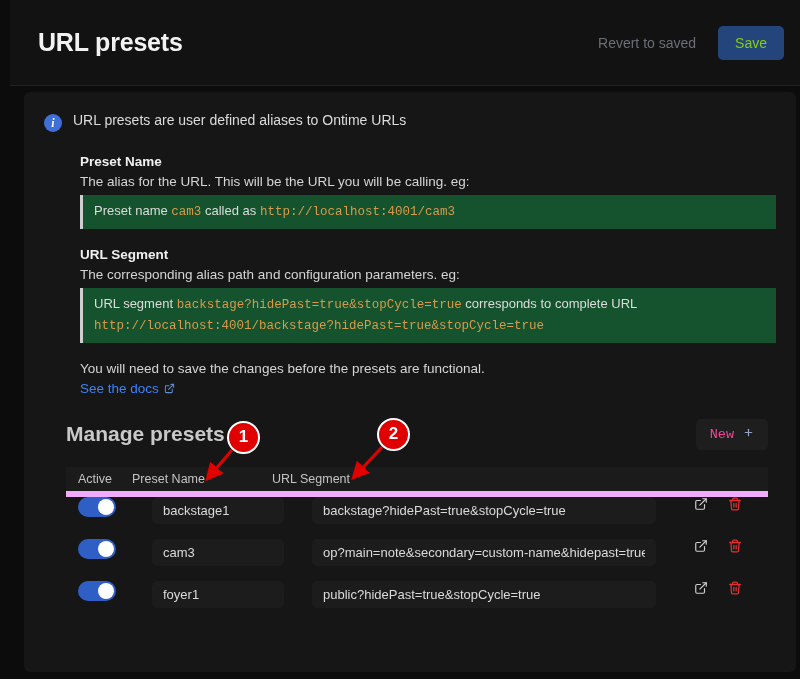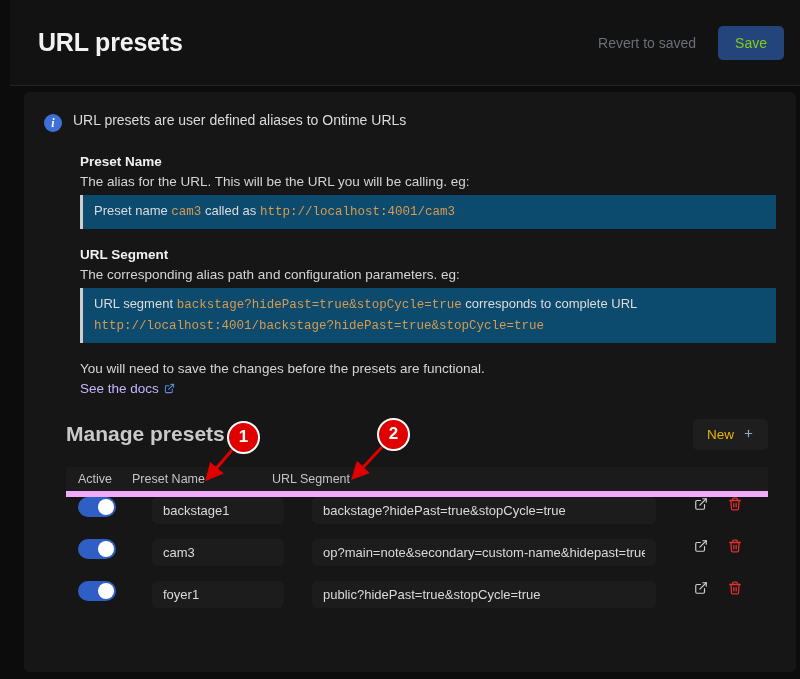--- a/index.html
+++ b/index.html
@@ -110,21 +110,21 @@
     font-weight: 700;
     color: #f0f0f0;
     margin-bottom: 5px;
   }
   .sec-desc {
     font-size: 13.5px;
     color: #d5d5d5;
     margin-bottom: 6px;
   }
   .quote {
-    background: #0c4a6e;
+    background: #14532d;
     border-left: 3px solid #cfcfcf;
     padding: 6px 10px 7px 11px;
     margin-bottom: 18px;
     font-size: 13px;
     color: #dcdcdc;
     line-height: 1.55;
   }
   .quote.tall { line-height: 1.6; }
   code.mono {
     font-family: "Liberation Mono", monospace;
@@ -136,21 +136,21 @@
   .note {
     font-size: 13.5px;
     color: #d5d5d5;
     margin-top: 4px;
   }
   .docs-link {
     display: inline-flex;
     align-items: center;
     gap: 5px;
     font-size: 13.5px;
-    color: #c4b5fd;
+    color: #3b82f6;
     text-decoration: none;
     margin-top: 5px;
   }
   .docs-link svg { display: block; }
 
   
   .manage {
     margin-top: 16px;
     padding: 0 28px 0 42px;
   }
@@ -163,27 +163,27 @@
     font-size: 21px;
     font-weight: 700;
     color: #c9c9c9;
     flex: 1;
   }
   .new-btn {
     display: inline-flex;
     align-items: center;
     gap: 9px;
     font-size: 13.5px;
-    color: #eab308;
+    color: #ec4899;
     background: #1e1e1e;
     border: none;
     border-radius: 5px;
     padding: 8px 14px;
     cursor: default;
-    font-family: Liberation Sans, sans-serif;
+    font-family: Liberation Mono, monospace;
   }
 
   
   .table { margin-top: 12px; }
   .thead {
     display: flex;
     align-items: center;
     background: #1b1b1b;
     border-bottom: 6px solid #f0abfc;
     height: 30px;

